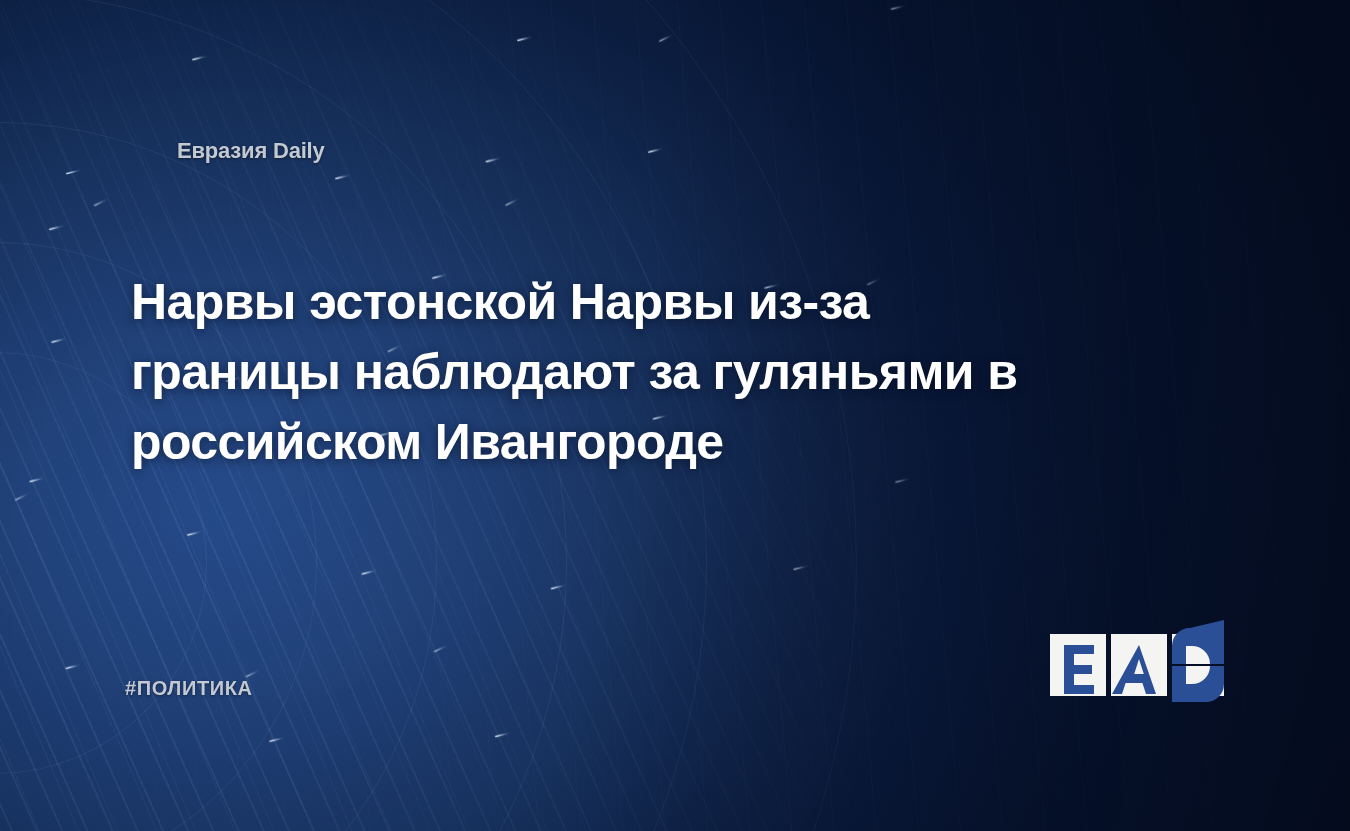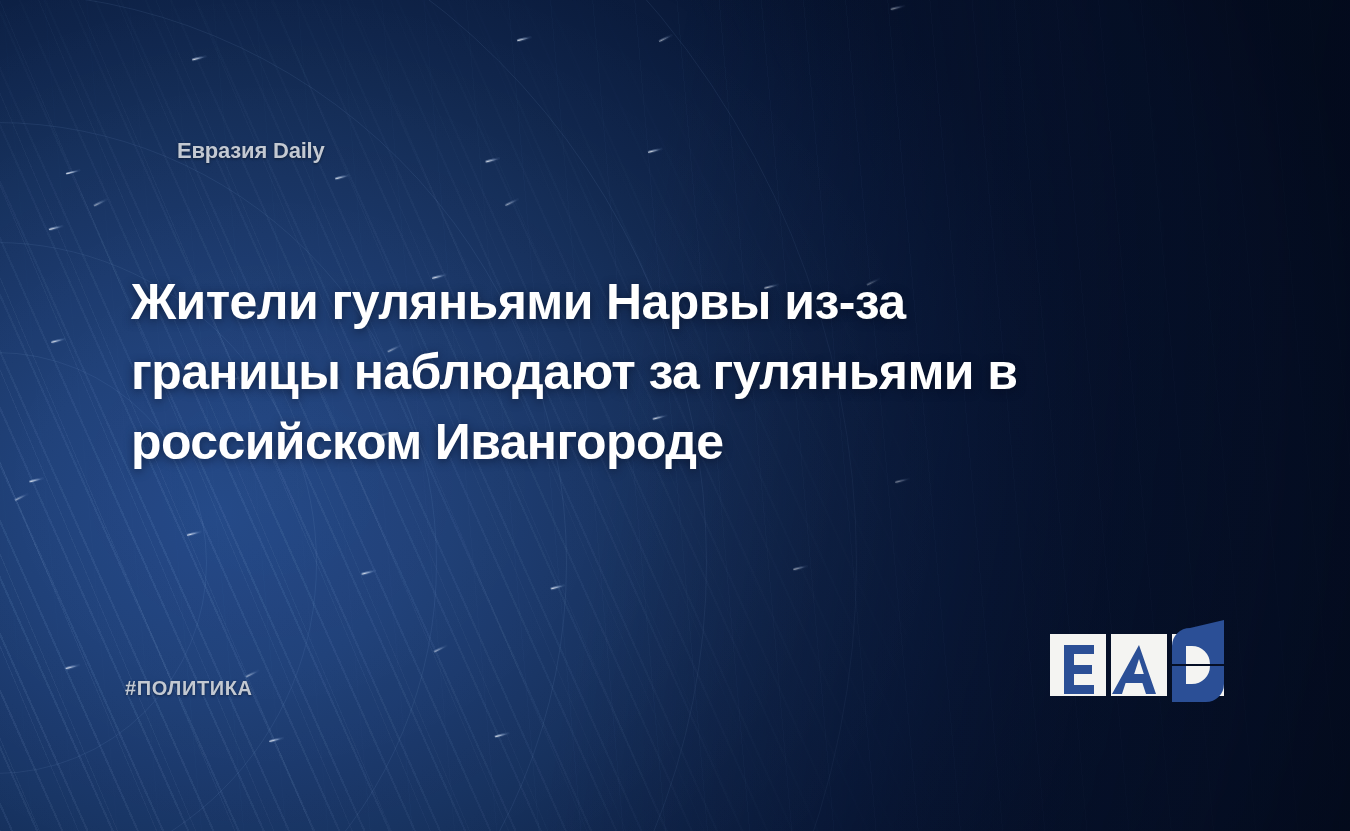--- a/index.html
+++ b/index.html
@@ -256,21 +256,21 @@
         <use href="#dashset" x="540" y="560"></use>
       </g>
     </g>
   </svg>
 
   <div class="bg-dark-right"></div>
   <div class="bg-vignette"></div>
 
   <div class="brand">Евразия Daily</div>
 
-  <h1 class="headline">Жители гуляньями Нарвы из-за границы наблюдают за гуляньями в российском Ивангороде</h1>
+  <h1 class="headline">Нарвы эстонской Нарвы из-за границы наблюдают за гуляньями в российском Ивангороде</h1>
 
   <div class="tag">#ПОЛИТИКА</div>
 
   <div class="ea-logo">
     <svg viewBox="0 0 176 92" aria-hidden="true">
 
       <rect x="1" y="15" width="56" height="62" fill="#f4f4f2"></rect>
       <path d="M15 26 h30 v9 h-20 v11 h18 v9 h-18 v11 h20 v9 h-30 z" fill="#2b4f96"></path>
 
       <rect x="62" y="15" width="56" height="62" fill="#f4f4f2"></rect>

